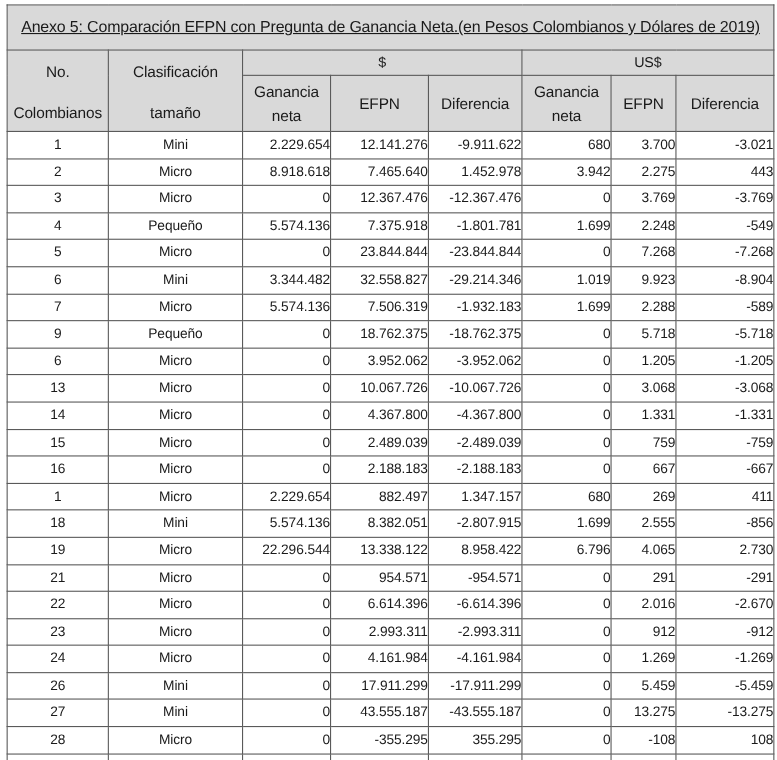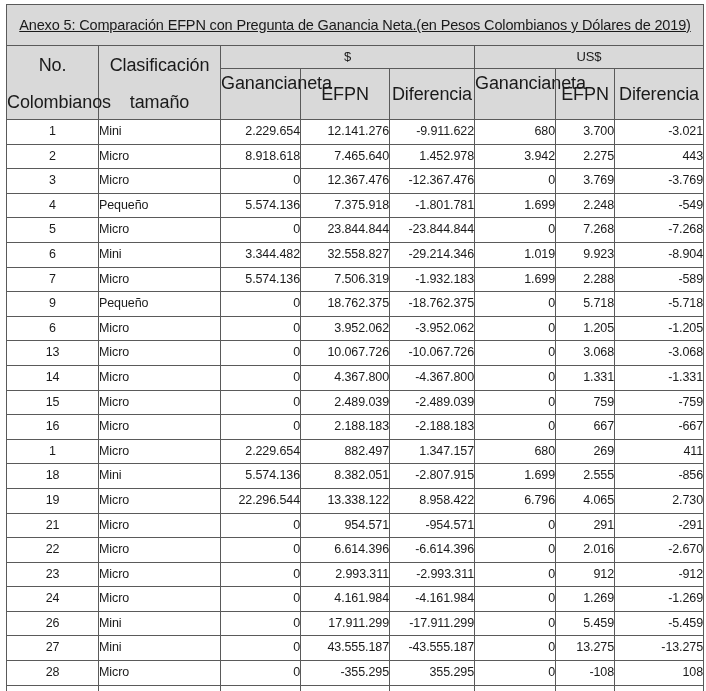--- a/index.html
+++ b/index.html
@@ -49,21 +49,21 @@
     border: 1px solid #3f3f3f;
     height: 40px;
     text-decoration: underline;
   }
 
   
   .hdr {
     background: #d9d9d9;
     text-align: center;
     font-weight: bold;
-    font-size: 18px;
+    font-size: 14px;
     line-height: 16px;
     letter-spacing: -0.1px;
   }
   .hdr-tall {
     height: 72px;
   }
   .hdr-currency {
     height: 22px;
     font-size: 13px;
   }
@@ -75,40 +75,40 @@
     display: flex;
     flex-direction: column;
     justify-content: space-between;
     height: 62px;
     padding-top: 5px;
     padding-bottom: 4px;
     box-sizing: border-box;
   }
   .hdr-stack-sub {
     display: flex;
-    flex-direction: row;
+    flex-direction: column;
     justify-content: space-between;
     height: 44px;
     padding-top: 3px;
     padding-bottom: 3px;
     box-sizing: border-box;
   }
 
   
   td.cell {
     height: 23.6px;
     font-size: 12.5px;
     line-height: 23.6px;
     letter-spacing: -0.1px;
     background: #ffffff;
     white-space: nowrap;
     overflow: hidden;
   }
   td.c-num   { text-align: center; }
-  td.c-class { text-align: left; }
+  td.c-class { text-align: center; }
   td.c-val   { text-align: right; padding-right: 7px; }
   .sep-right { border-right: 2.5px solid #4a4a4a; }
 
   
   col.c0 { width: 92px; }
   col.c1 { width: 122px; }
   col.c2 { width: 80px; }
   col.c3 { width: 89px; }
   col.c4 { width: 85px; }
   col.c5 { width: 81px; }

